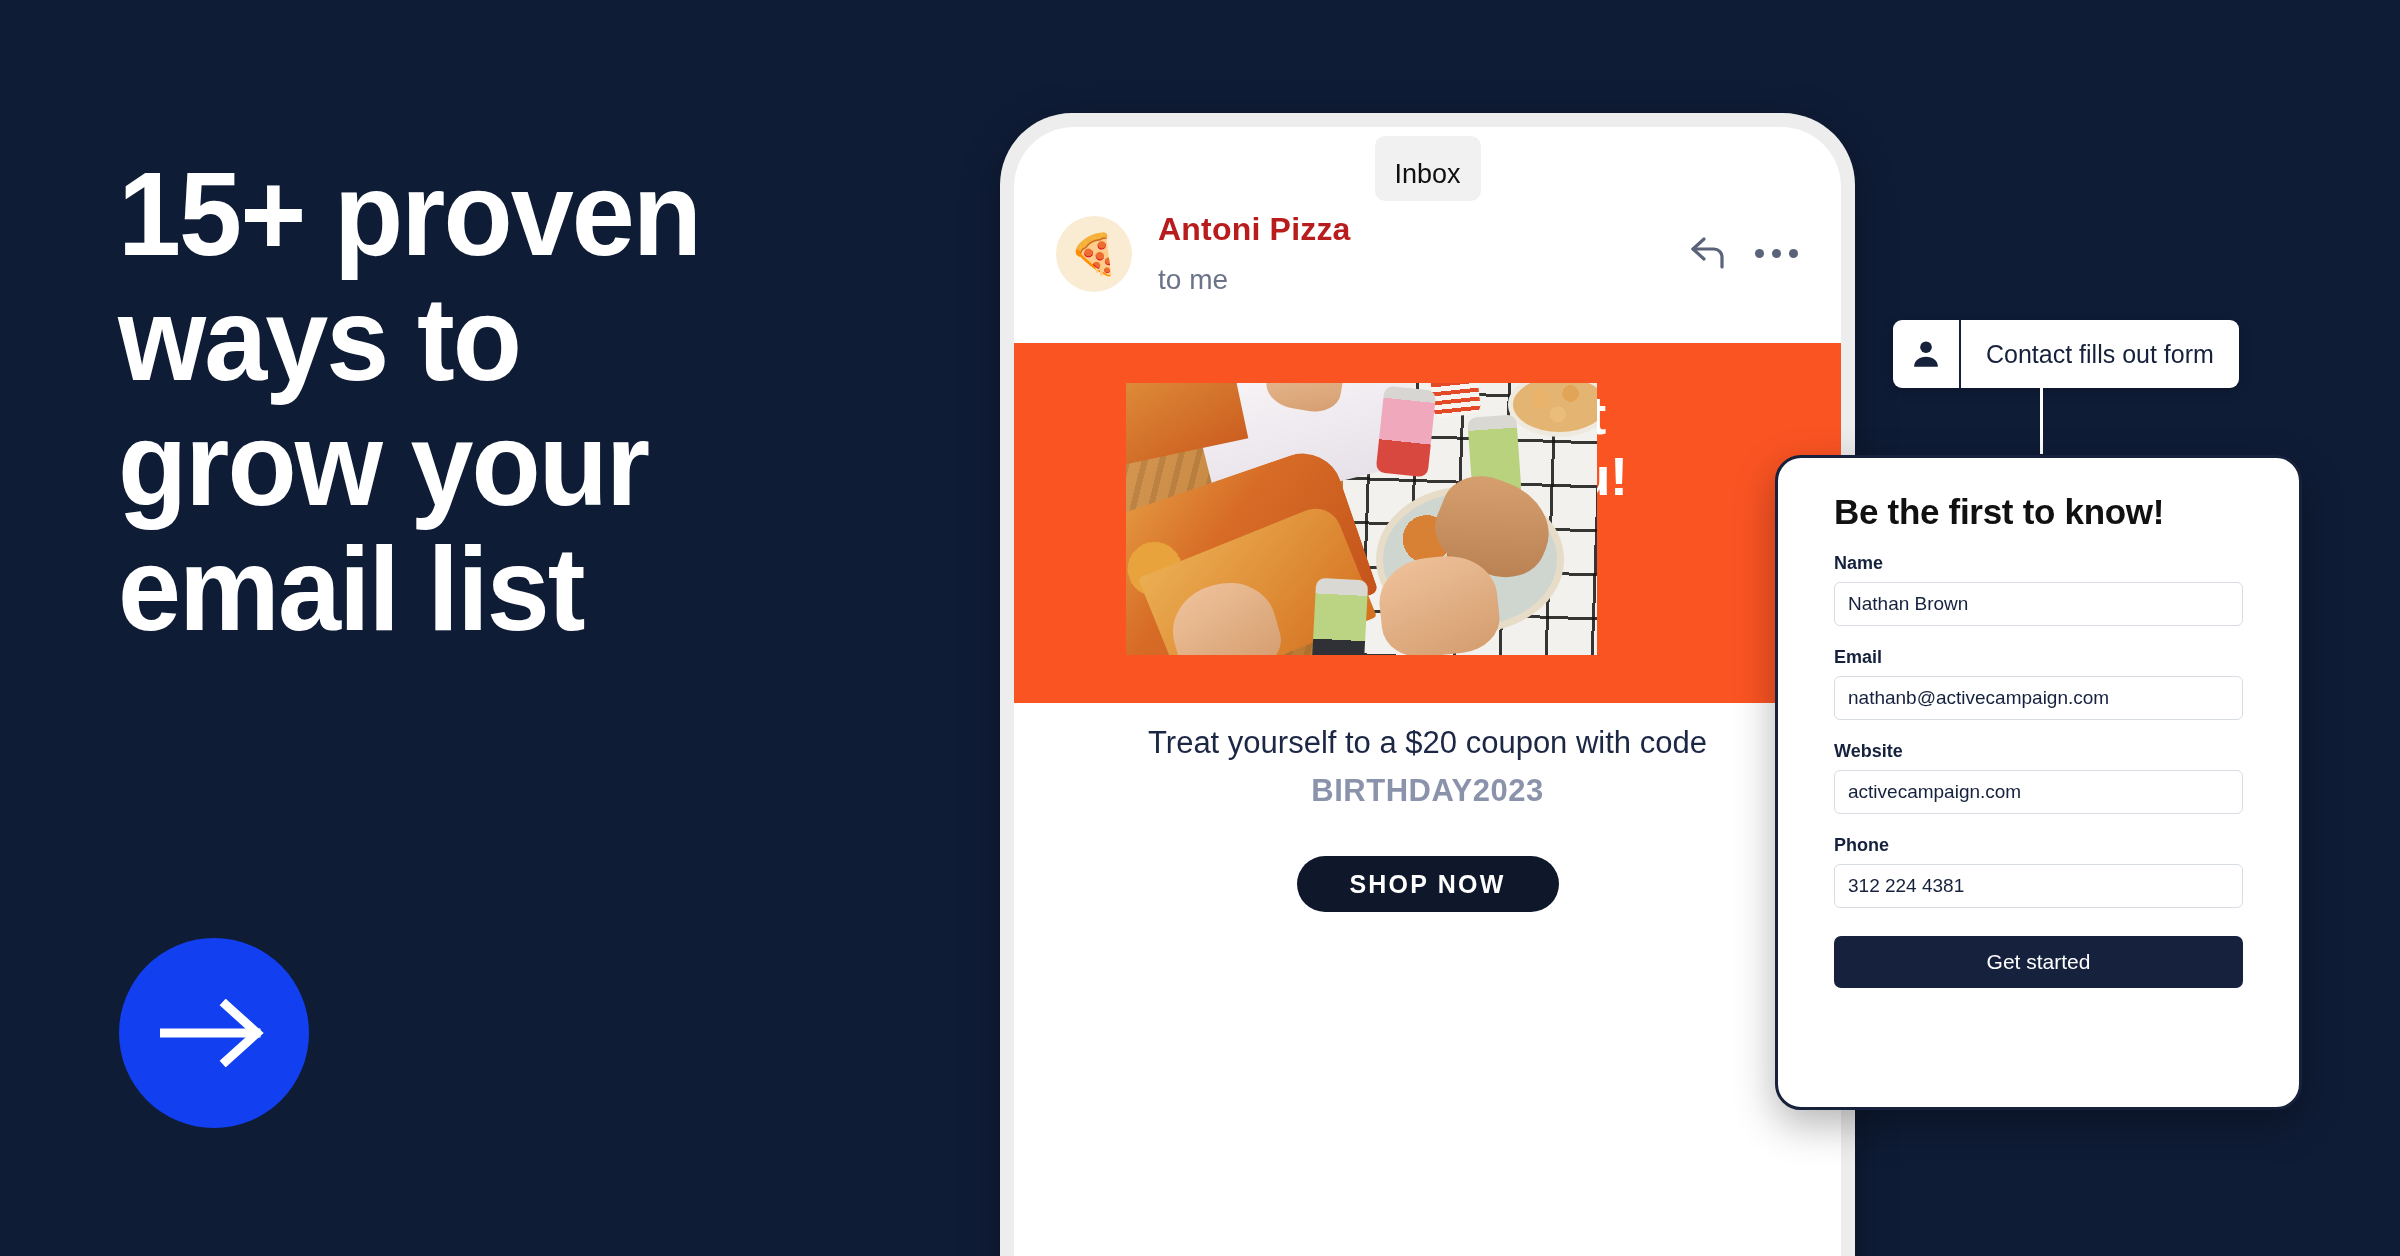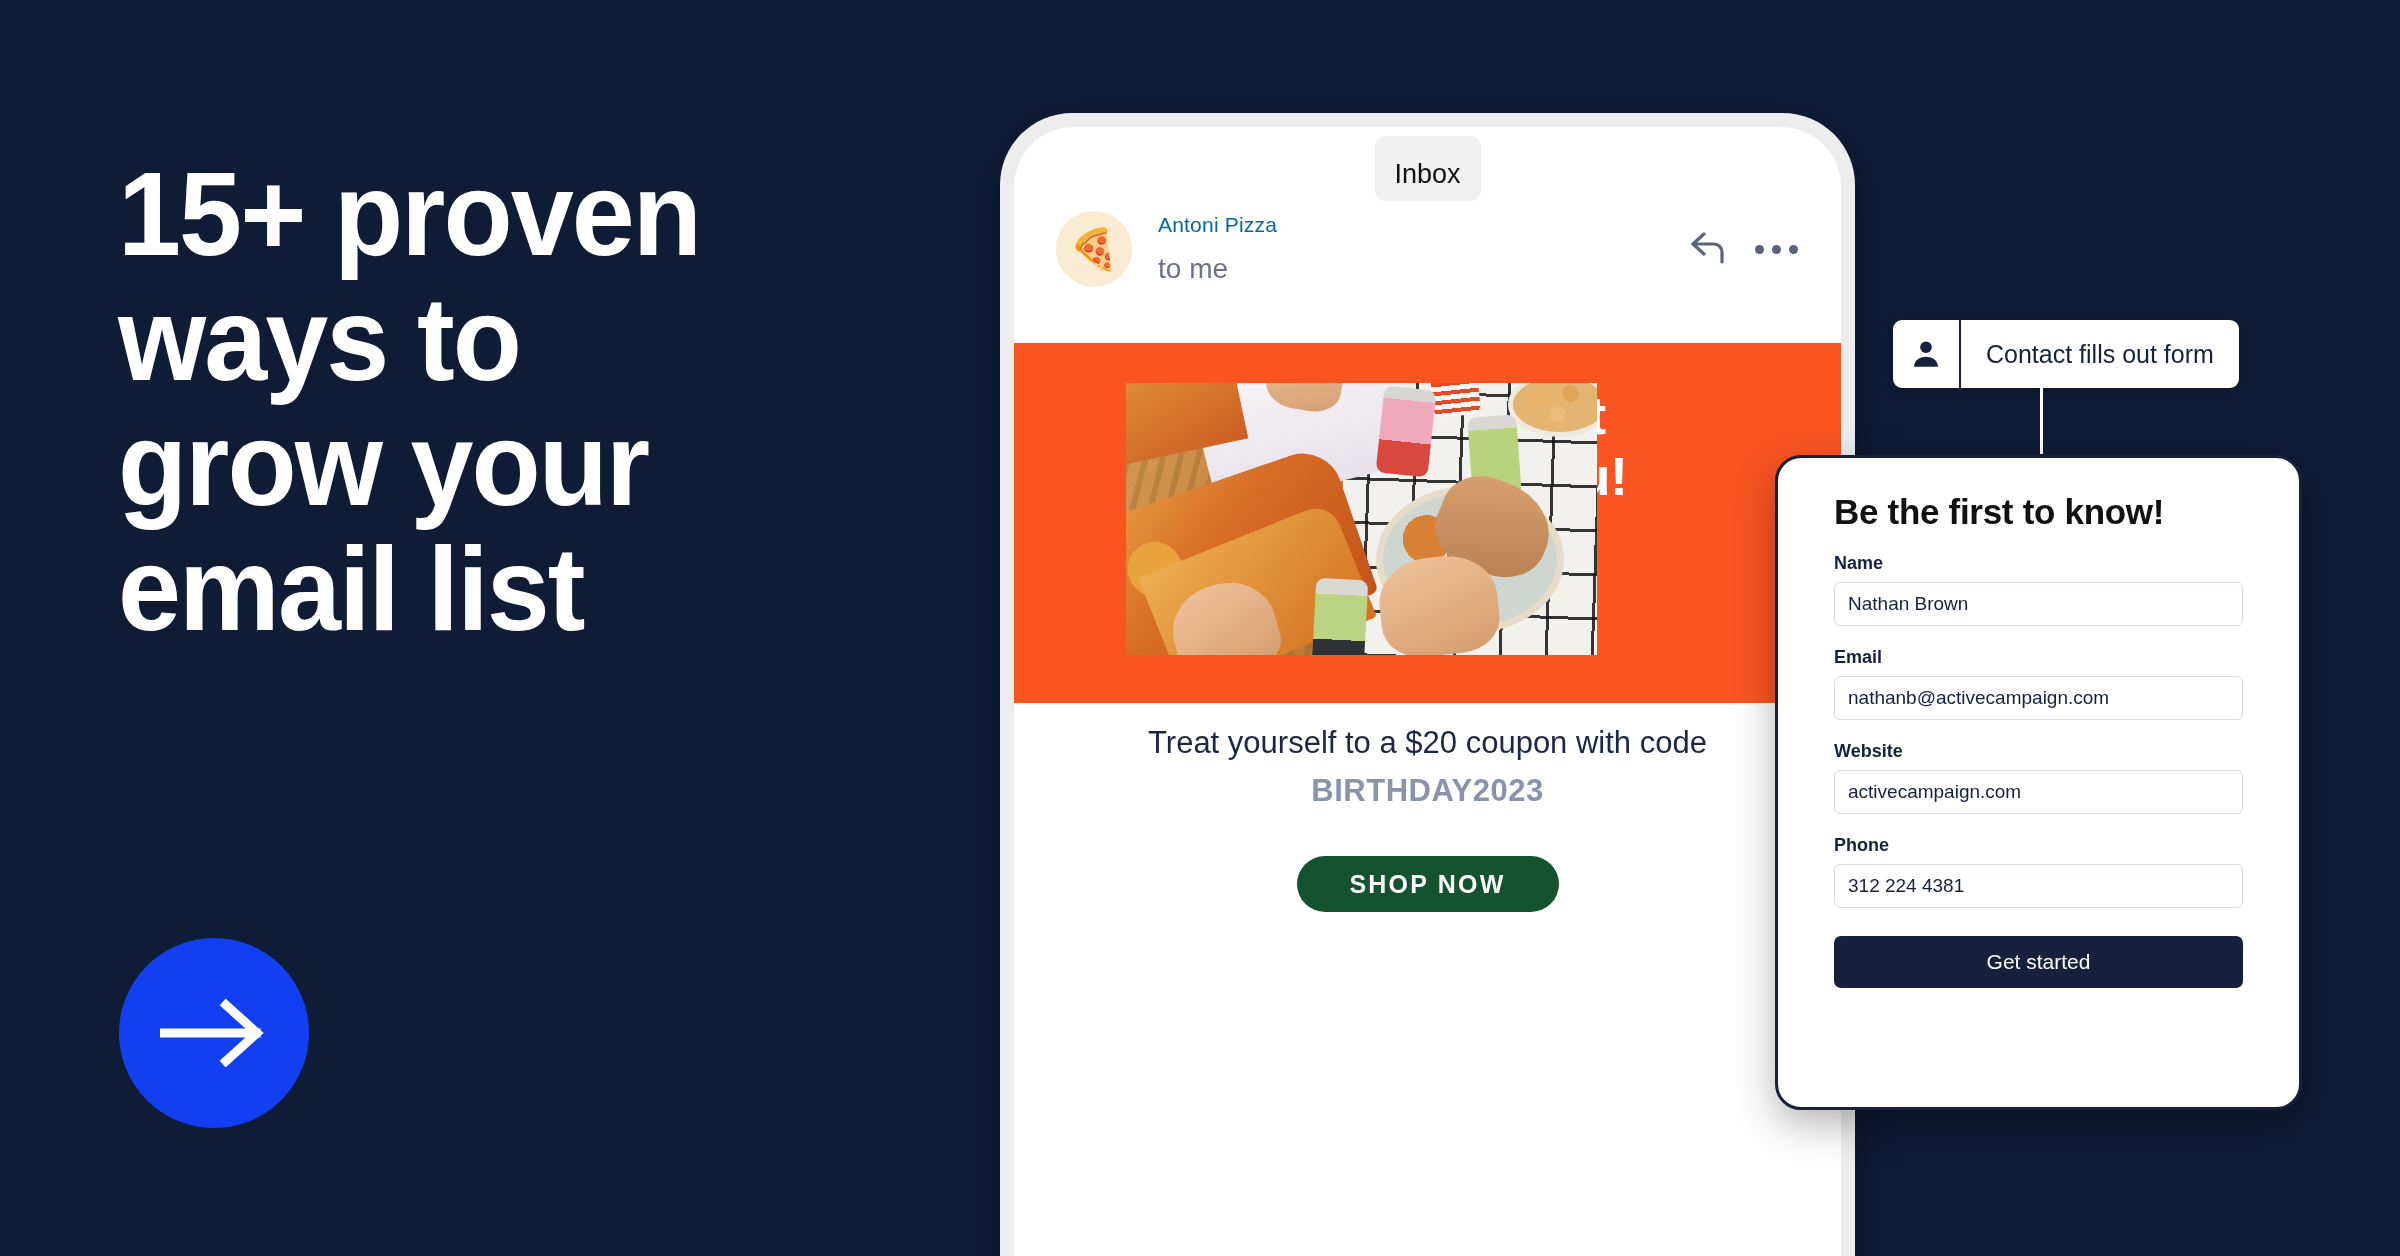--- a/index.html
+++ b/index.html
@@ -72,21 +72,21 @@
     display:flex; align-items:center; padding:0 42px;
   }
   .avatar {
     width:76px; height:76px; border-radius:50%;
     background:#FAEBD3;
     display:flex; align-items:center; justify-content:center;
     font-size:40px; line-height:1;
     flex:0 0 auto;
   }
   .sender { margin-left:26px; flex:1 1 auto; }
-  .sender-name { font-size:21px; font-weight:normal; color:#0369a1; letter-spacing:.2px; }
+  .sender-name { font-size:32px; font-weight:bold; color:#b91c1c; letter-spacing:.2px; }
   .sender-to  { font-size:28px; color:#6B7389; margin-top:16px; }
   .head-actions { display:flex; align-items:center; gap:22px; }
   .icon-btn { width:46px; height:46px; display:flex; align-items:center; justify-content:center; }
   .dots { display:flex; gap:8px; align-items:center; }
   .dots i { width:9px; height:9px; border-radius:50%; background:#5A6379; display:block; }
 
   
   .banner {
     position:absolute; top:216px; left:0; right:0; height:360px;
     background:#FB5423;
@@ -189,21 +189,21 @@
   .coupon {
     position:absolute; top:598px; left:0; right:0; text-align:center;
     color:#1B2744; font-size:31px;
   }
   .coupon-code {
     margin-top:12px; color:#8A93AB; font-weight:bold; font-size:31px; letter-spacing:.5px;
   }
   .shop-btn {
     position:absolute; top:729px; left:50%; transform:translateX(-50%);
     width:262px; height:56px; border-radius:28px;
-    background:#14532d; color:#fff;
+    background:#0f172a; color:#fff;
     display:flex; align-items:center; justify-content:center;
     font-size:25px; font-weight:bold; letter-spacing:2.2px;
     border:none; cursor:pointer;
   }
 
   
   .badge {
     position:absolute; left:1893px; top:320px;
     height:68px; display:flex; align-items:stretch;
     background:#fff; border-radius:9px;

